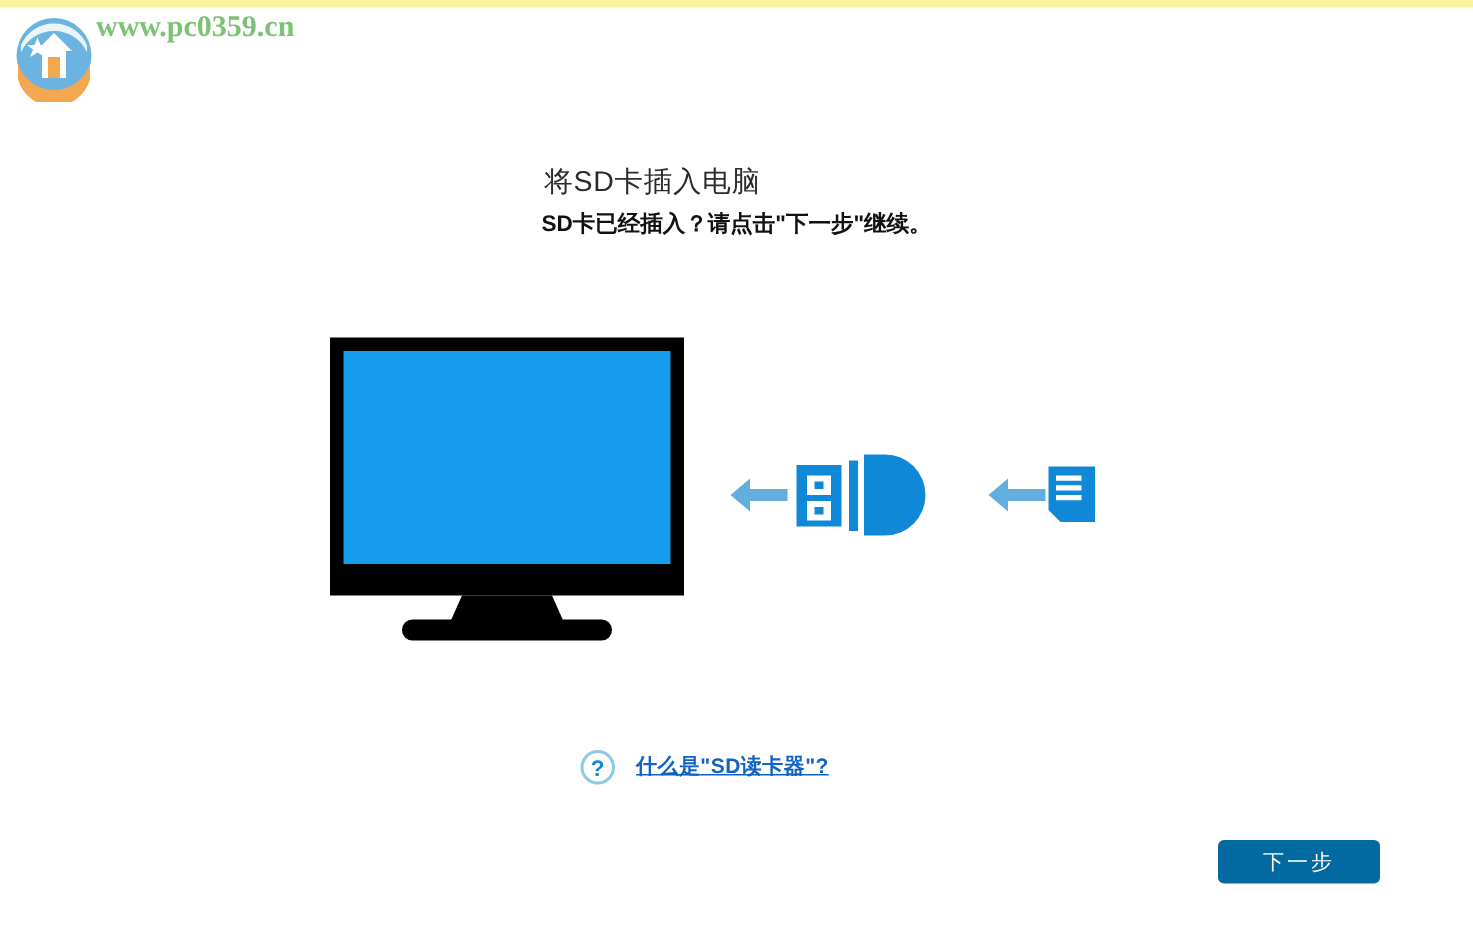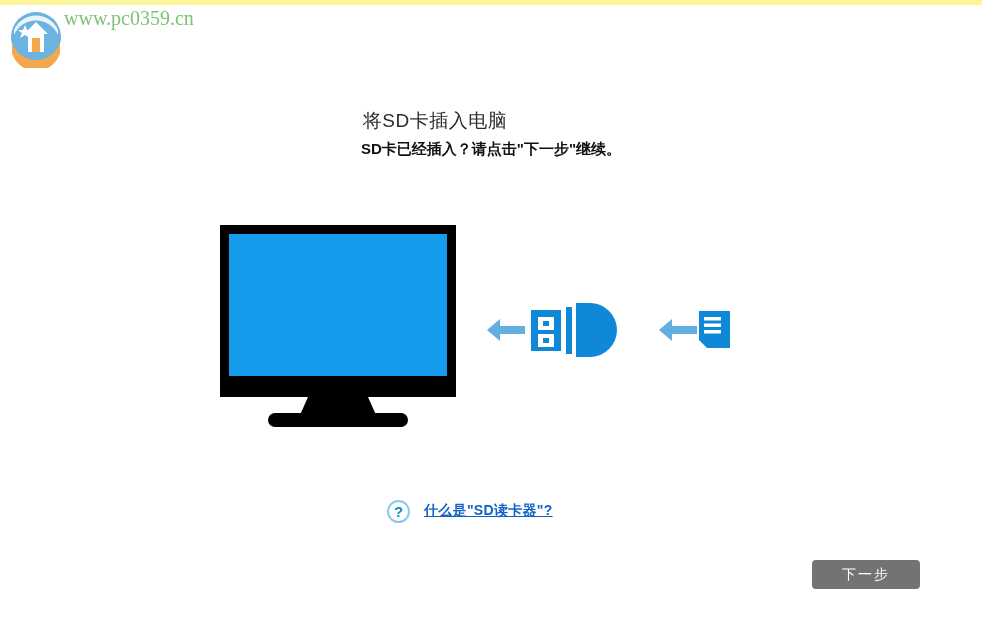--- a/index.html
+++ b/index.html
@@ -50,21 +50,21 @@
     font-size: 26px;
     font-weight: bold;
     color: #86c5ef;
     line-height: 32px;
     letter-spacing: 0px;
     white-space: nowrap;
   }
   .wm-url {
     font-family: "Liberation Serif", "DejaVu Serif", serif;
     font-size: 20px;
-    font-weight: normal;
+    font-weight: bold;
     color: #7cc274;
     line-height: 24px;
     white-space: nowrap;
   }
 
   
   .heading {
     position: absolute;
     left: 0;
     top: 108px;
@@ -123,21 +123,21 @@
     letter-spacing: 0.3px;
   }
 
   
   .next-button {
     position: absolute;
     left: 812px;
     top: 560px;
     width: 108px;
     height: 29px;
-    background: #737373;
+    background: #0369a1;
     border: none;
     border-radius: 4px;
     color: #ffffff;
     font-family: "Liberation Sans", "DejaVu Sans", sans-serif;
     font-size: 14px;
     letter-spacing: 2px;
     cursor: pointer;
     padding: 0;
   }
 </style>

